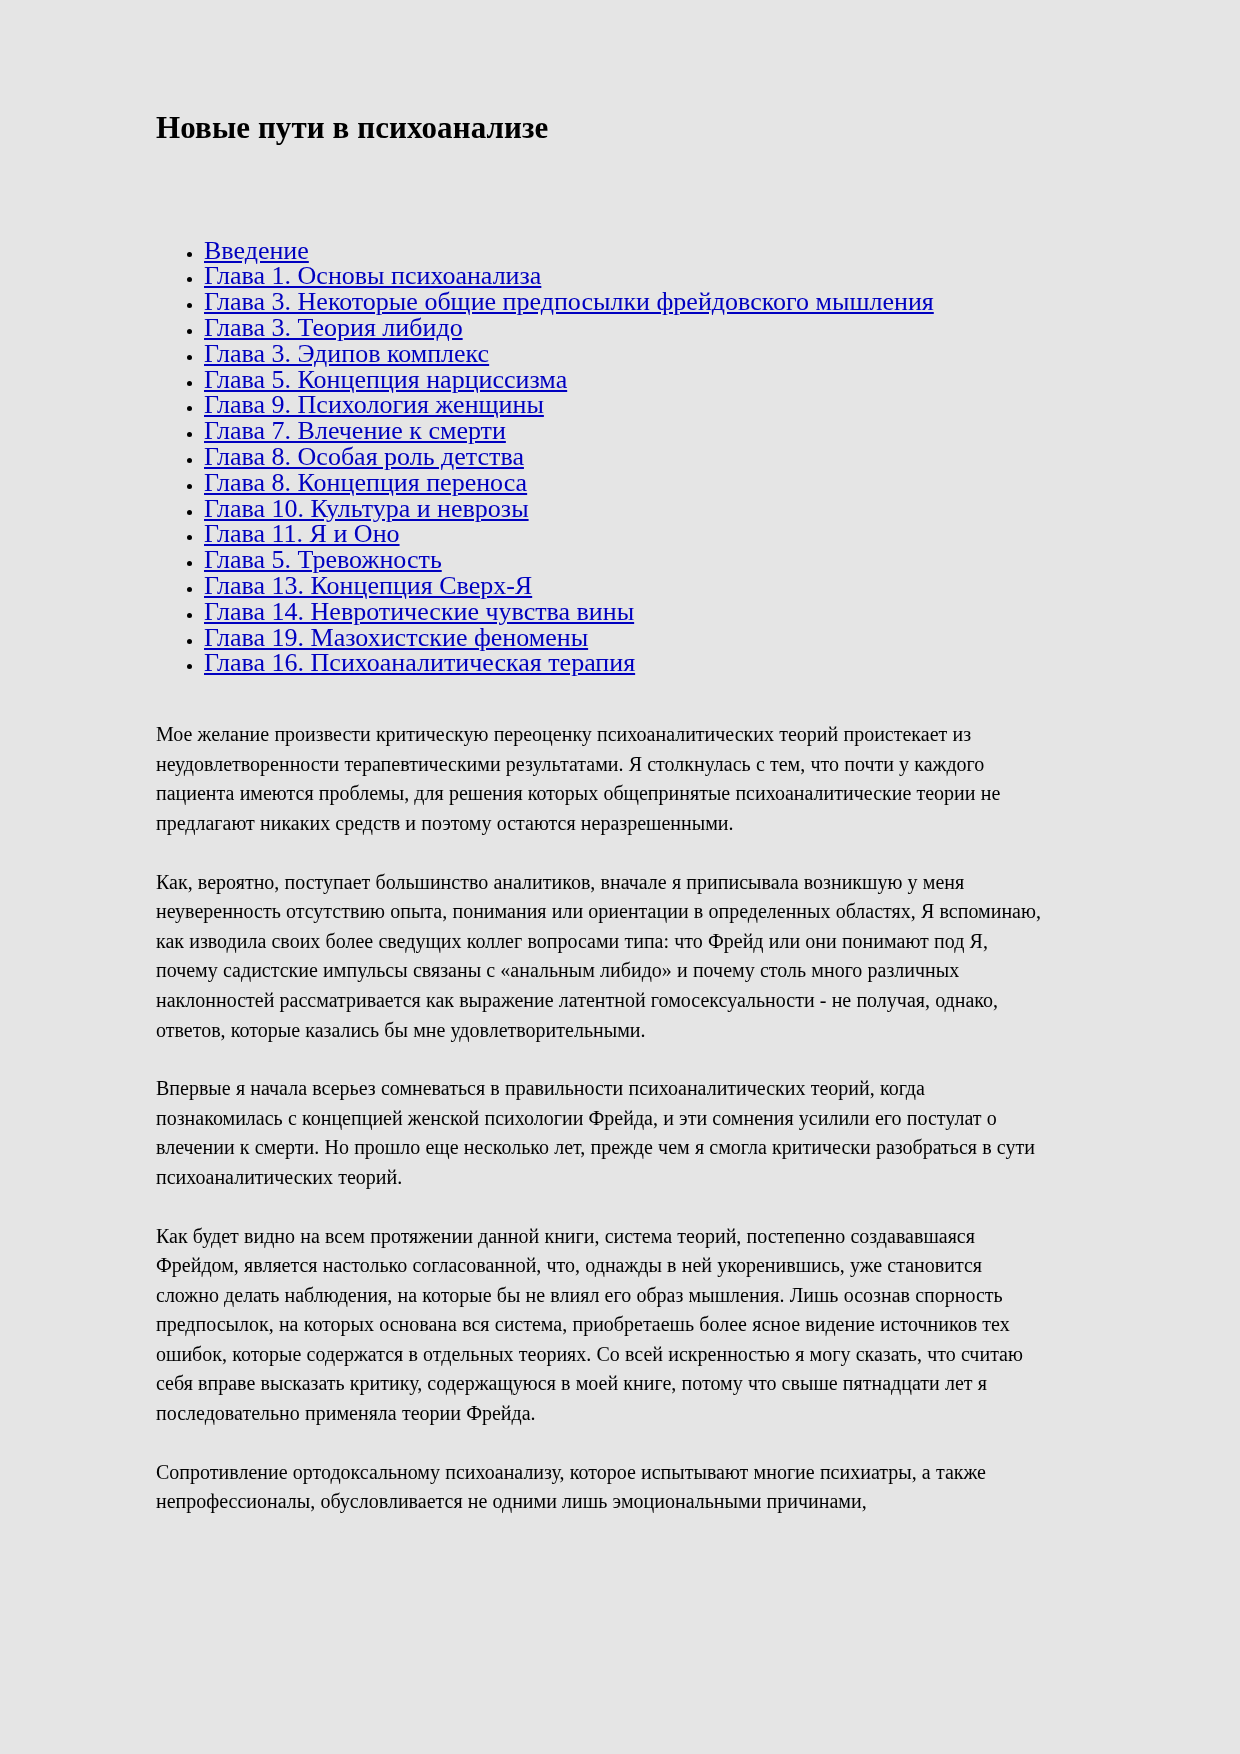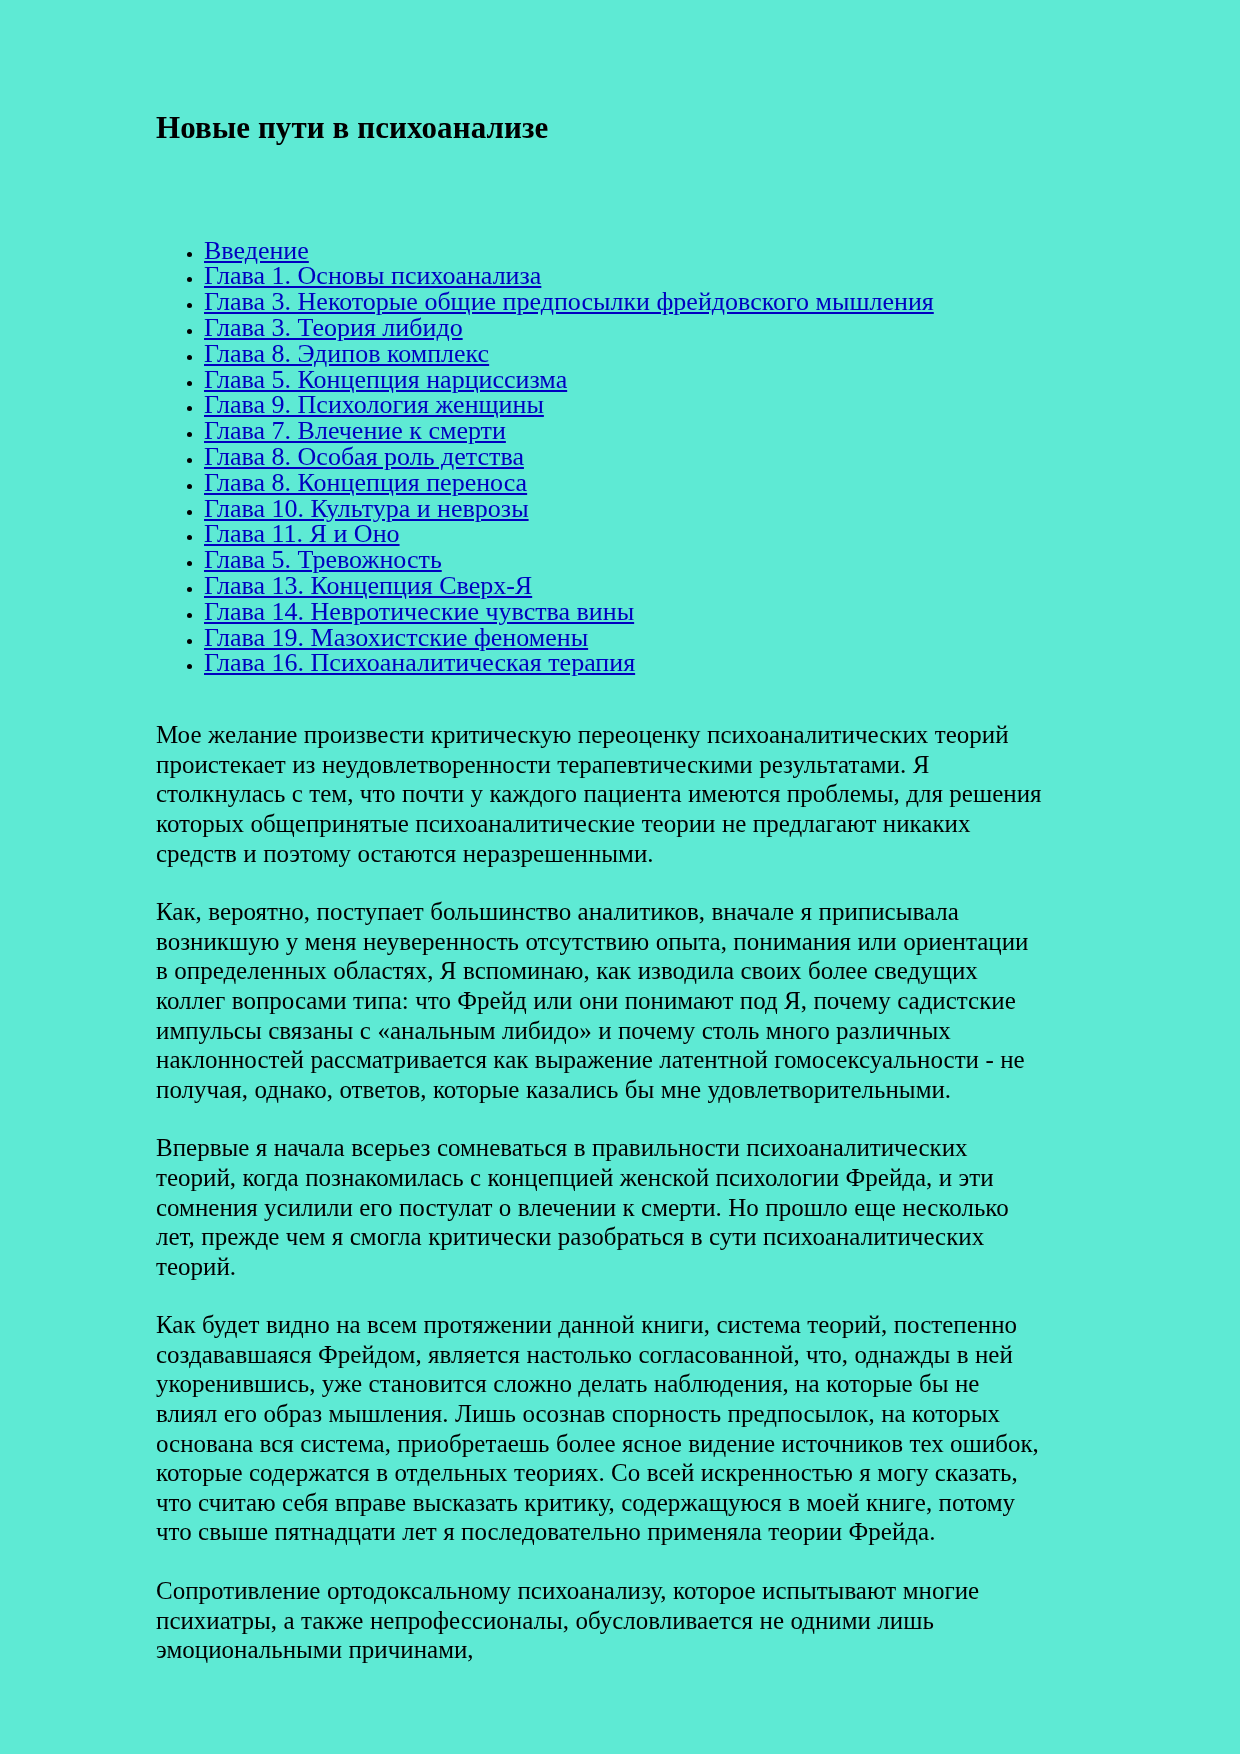--- a/index.html
+++ b/index.html
@@ -13,21 +13,21 @@
     min-height: 1754px;
     font-family: "Liberation Serif", "DejaVu Serif", serif;
     color: #000000;
     -webkit-font-smoothing: none;
   }
   .page {
     box-sizing: border-box;
     width: 1240px;
     min-height: 1754px;
     padding: 96px 196px 52px 156px;
-    background: #5eead4;
+    background: #e5e5e5;
   }
   .doc-title {
     font-family: "Liberation Serif", "DejaVu Serif", serif;
     font-size: 31px;
     font-weight: bold;
     line-height: 1.15;
     margin: 14px 0 0 0;
     letter-spacing: 0.1px;
   }
   .toc {
@@ -47,21 +47,21 @@
   }
   .toc a {
     color: #0000c0;
     text-decoration: underline;
     cursor: pointer;
   }
   .body-text {
     margin: 44px 0 0 0;
   }
   .body-text p {
-    font-size: 25px;
+    font-size: 20px;
     line-height: 29.6px;
     margin: 0 0 29px 0;
     text-align: left;
     word-spacing: 0.2px;
   }
   .body-text p:last-child {
     margin-bottom: 16px;
   }
 </style>
 </head>
@@ -69,21 +69,21 @@
 
 <div class="page">
 
   <h1 class="doc-title">Новые пути в психоанализе</h1>
 
   <ul class="toc">
     <li><a href="#">Введение</a></li>
     <li><a href="#">Глава 1. Основы психоанализа</a></li>
     <li><a href="#">Глава 3. Некоторые общие предпосылки фрейдовского мышления</a></li>
     <li><a href="#">Глава 3. Теория либидо</a></li>
-    <li><a href="#">Глава 8. Эдипов комплекс</a></li>
+    <li><a href="#">Глава 3. Эдипов комплекс</a></li>
     <li><a href="#">Глава 5. Концепция нарциссизма</a></li>
     <li><a href="#">Глава 9. Психология женщины</a></li>
     <li><a href="#">Глава 7. Влечение к смерти</a></li>
     <li><a href="#">Глава 8. Особая роль детства</a></li>
     <li><a href="#">Глава 8. Концепция переноса</a></li>
     <li><a href="#">Глава 10. Культура и неврозы</a></li>
     <li><a href="#">Глава 11. Я и Оно</a></li>
     <li><a href="#">Глава 5. Тревожность</a></li>
     <li><a href="#">Глава 13. Концепция Сверх-Я</a></li>
     <li><a href="#">Глава 14. Невротические чувства вины</a></li>

